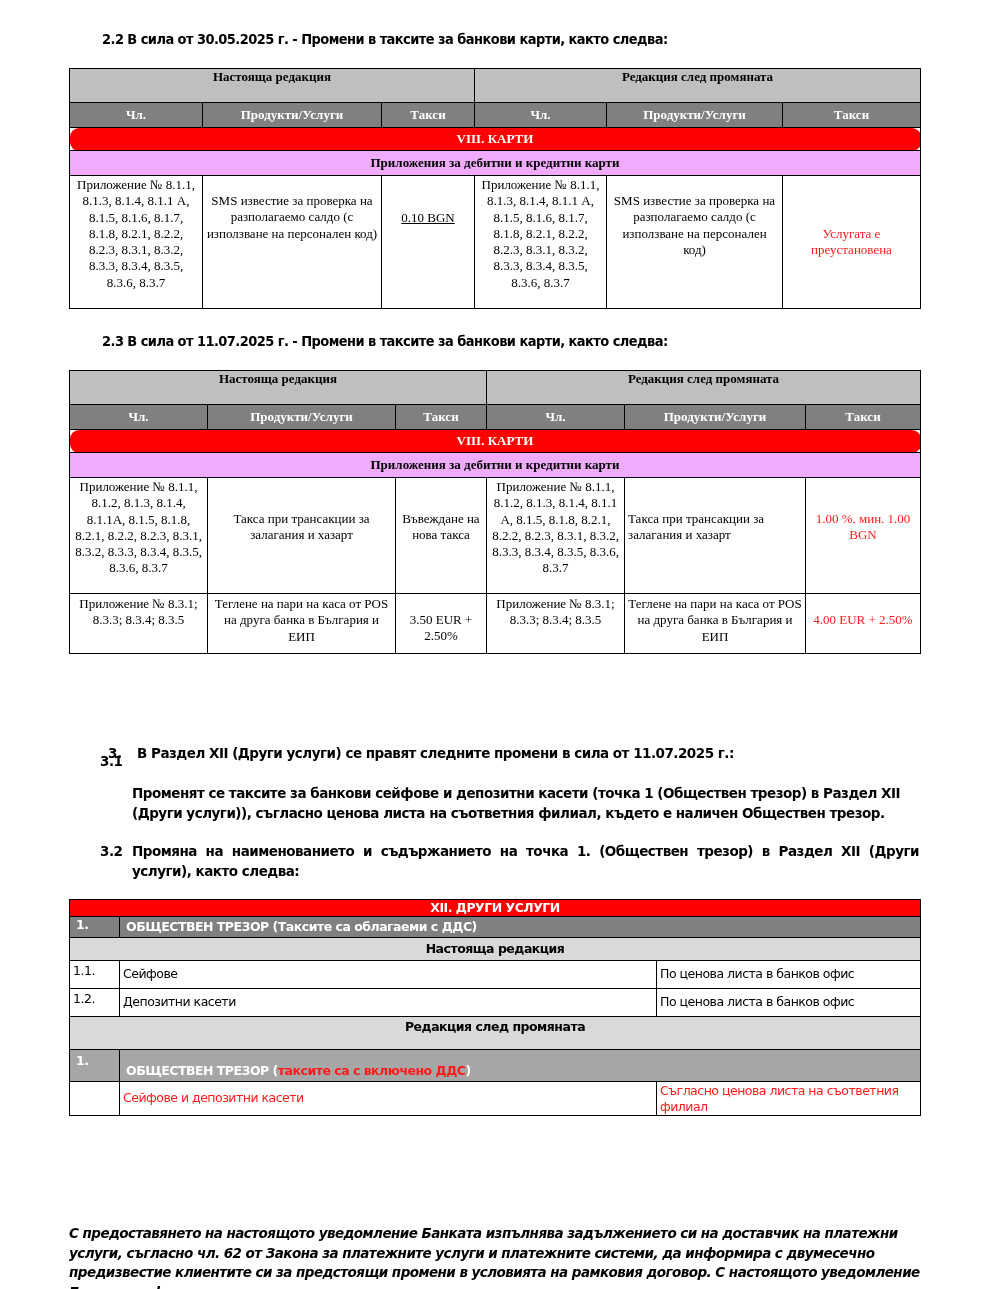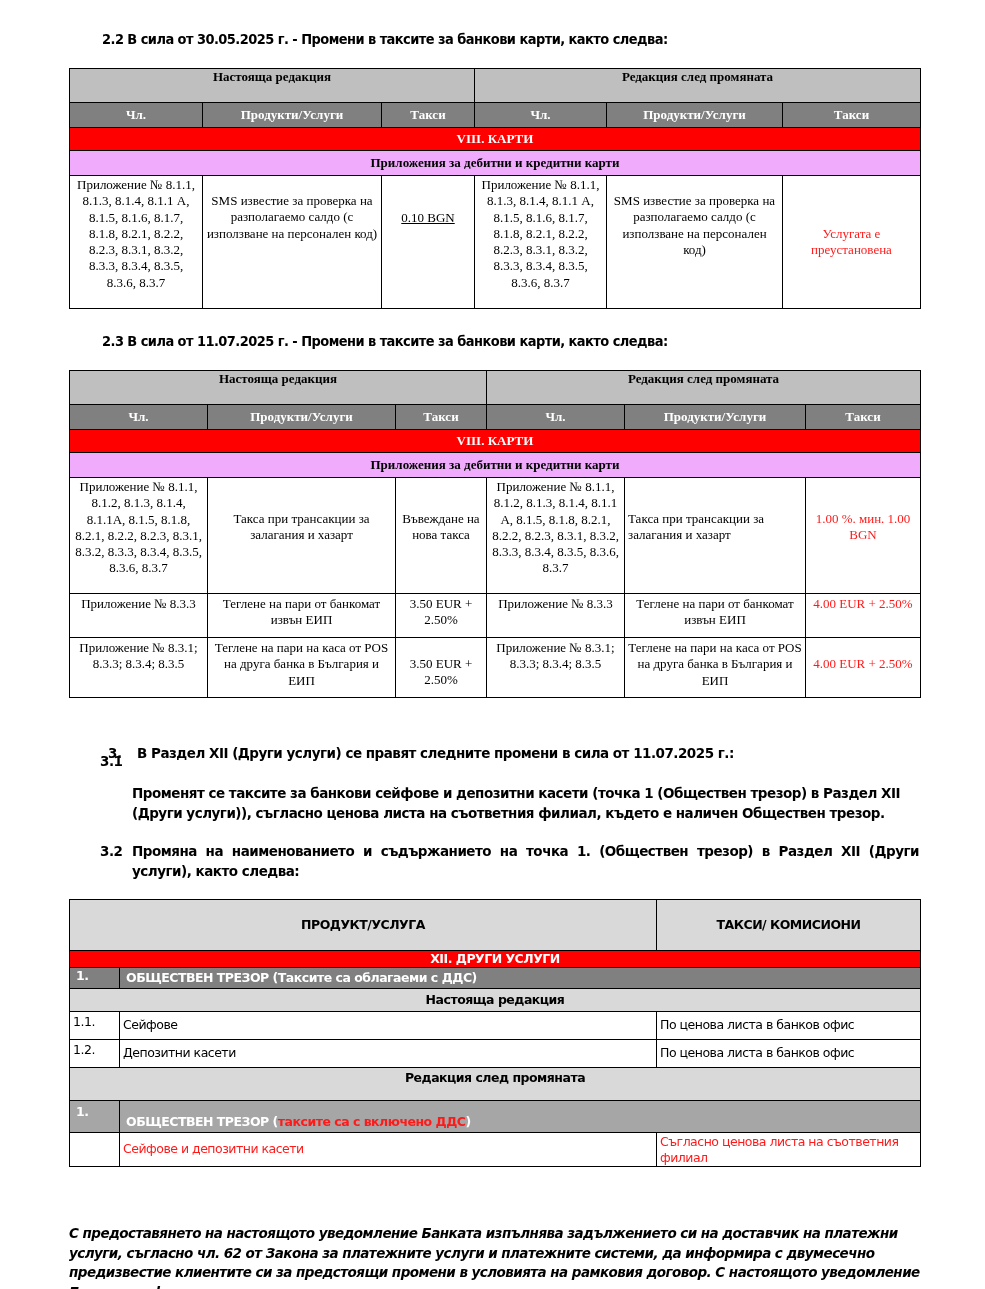--- a/index.html
+++ b/index.html
@@ -9,21 +9,21 @@
   .heading { font-family: "DejaVu Sans", sans-serif; font-weight: bold; font-size: 14px;
              letter-spacing: -0.6px; transform: scaleX(0.93); transform-origin: left top; white-space: nowrap; }
   .para { font-family: "DejaVu Sans", sans-serif; font-weight: bold; font-size: 13.5px;
           letter-spacing: -0.5px; line-height: 19.5px; }
   table { border-collapse: collapse; table-layout: fixed; position: absolute; }
   td { border: 1px solid #000; padding: 0 3px; text-align: center; vertical-align: top;
        font-family: "Liberation Serif", serif; font-size: 13px; line-height: 16.3px; }
   .t th, .t td { overflow: hidden; }
   .hdr-light { background: #bfbfbf; font-weight: bold; height: 33px; vertical-align: top; padding-top: 0; }
   .hdr-dark { background: #808080; color: #fff; font-weight: bold; height: 24px; vertical-align: middle; }
-  .row-red { background: #ff0000; color: #fff; font-weight: bold; height: 22px; vertical-align: middle; }
+  .row-red { background: #ff0000; color: #fff; font-weight: bold; height: 22px; vertical-align: middle; border-radius: 9px; }
   .row-sub { background: #f0abfc; font-weight: bold; height: 24px; vertical-align: middle; }
   .red { color: #ff1a1a; }
   .mid { vertical-align: middle; }
   
   .t3 td { font-family: "DejaVu Sans", sans-serif; font-size: 12.5px; letter-spacing: -0.5px; }
   .t3 .h3 { background: #d9d9d9; font-weight: bold; height: 50px; vertical-align: middle; }
   .t3 .r3 { background: #ff0000; color: #fff; font-weight: bold; height: 16px; padding: 0; line-height: 16px; }
   .t3 .g3 { background: #808080; color: #fff; font-weight: bold; height: 20px; text-align: left; vertical-align: middle; padding-left: 6px; }
   .t3 .g3b { background: #a6a6a6; color: #fff; font-weight: bold; height: 28px; text-align: left; vertical-align: middle; padding-left: 6px; }
   .t3 .l3 { background: #d9d9d9; font-weight: bold; height: 22px; vertical-align: middle; }
@@ -107,28 +107,20 @@
         <td colspan="6" class="row-sub">Приложения за дебитни и кредитни карти</td>
       </tr>
   <tr style="height:116px;">
     <td style="padding-top:1px;">Приложение № 8.1.1, 8.1.2, 8.1.3, 8.1.4, 8.1.1А, 8.1.5, 8.1.8, 8.2.1, 8.2.2, 8.2.3, 8.3.1, 8.3.2, 8.3.3, 8.3.4, 8.3.5, 8.3.6, 8.3.7</td>
     <td style="padding-top:33px;">Такса при трансакции за залагания и хазарт</td>
     <td style="padding-top:33px;">Въвеждане на нова такса</td>
     <td style="padding-top:1px;">Приложение № 8.1.1, 8.1.2, 8.1.3, 8.1.4, 8.1.1 А, 8.1.5, 8.1.8, 8.2.1, 8.2.2, 8.2.3, 8.3.1, 8.3.2, 8.3.3, 8.3.4, 8.3.5, 8.3.6, 8.3.7</td>
     <td style="padding-top:33px; text-align:left;">Такса при трансакции за залагания и хазарт</td>
     <td class="red" style="padding-top:33px;">1.00 %. мин. 1.00 BGN</td>
   </tr>
-  <tr style="height:44px;">
-    <td style="padding-top:2px;">Приложение № 8.3.3</td>
-    <td style="padding-top:2px;">Теглене на пари от банкомат извън ЕИП</td>
-    <td style="padding-top:2px;">3.50 EUR + 2.50%</td>
-    <td style="padding-top:2px;">Приложение № 8.3.3</td>
-    <td style="padding-top:2px;">Теглене на пари от банкомат извън ЕИП</td>
-    <td class="red" style="padding-top:2px;">4.00 EUR + 2.50%</td>
-  </tr>
   <tr style="height:60px;">
     <td style="padding-top:2px;">Приложение № 8.3.1; 8.3.3; 8.3.4; 8.3.5</td>
     <td style="padding-top:2px;">Теглене на пари на каса от POS на друга банка в България и ЕИП</td>
     <td style="padding-top:18px;">3.50 EUR + 2.50%</td>
     <td style="padding-top:2px;">Приложение № 8.3.1; 8.3.3; 8.3.4; 8.3.5</td>
     <td style="padding-top:2px;">Теглене на пари на каса от POS на друга банка в България и ЕИП</td>
     <td class="red" style="padding-top:18px;">4.00 EUR + 2.50%</td>
   </tr>
 </tbody>
   </table>
@@ -142,24 +134,20 @@
 <div class="abs para" style="left:100px; top:842px;">3.2</div>
 <div class="abs para" style="left:132px; top:842px; width:787px; text-align:justify;">Промяна на наименованието и съдържанието на точка 1. (Обществен трезор) в Раздел XII (Други услуги), както следва:</div>
 
 <table class="t3" style="left:69px; top:899px; width:851px;">
   <colgroup>
     <col style="width:50px">
       <col style="width:537px">
       <col style="width:264px">
   </colgroup>
   <tbody>
-      <tr>
-    <td colspan="2" class="h3">ПРОДУКТ/УСЛУГА</td>
-    <td class="h3">ТАКСИ/ КОМИСИОНИ</td>
-  </tr>
   <tr>
         <td colspan="3" class="r3">XII. ДРУГИ УСЛУГИ</td>
       </tr>
   <tr>
     <td class="g3" style="vertical-align:top;">1.</td>
     <td colspan="2" class="g3">ОБЩЕСТВЕН ТРЕЗОР (Таксите са облагаеми с ДДС)</td>
   </tr>
   <tr>
         <td colspan="3" class="l3">Настояща редакция</td>
       </tr>

